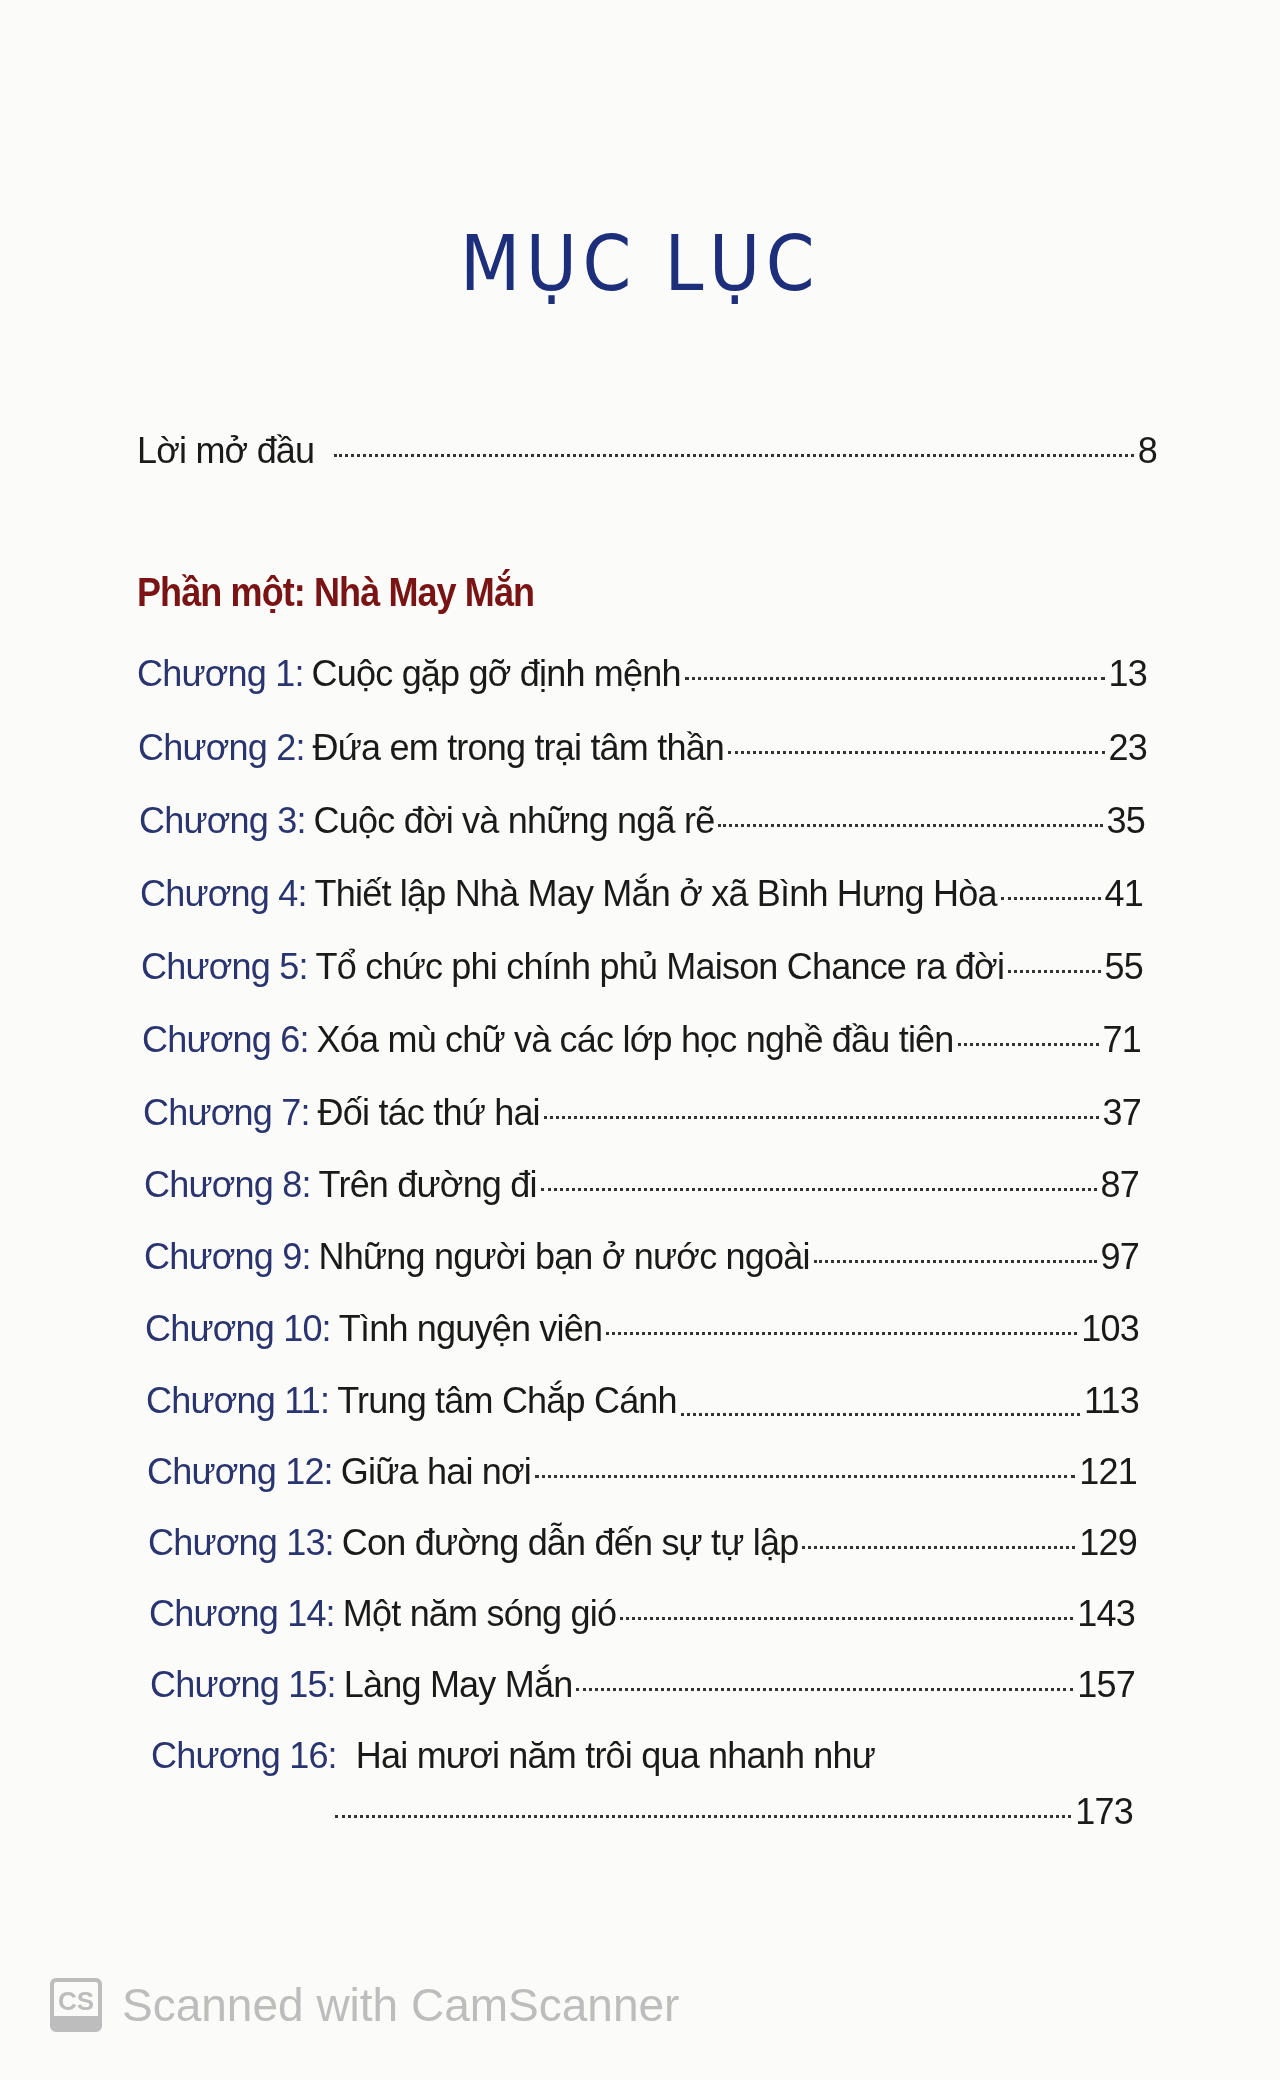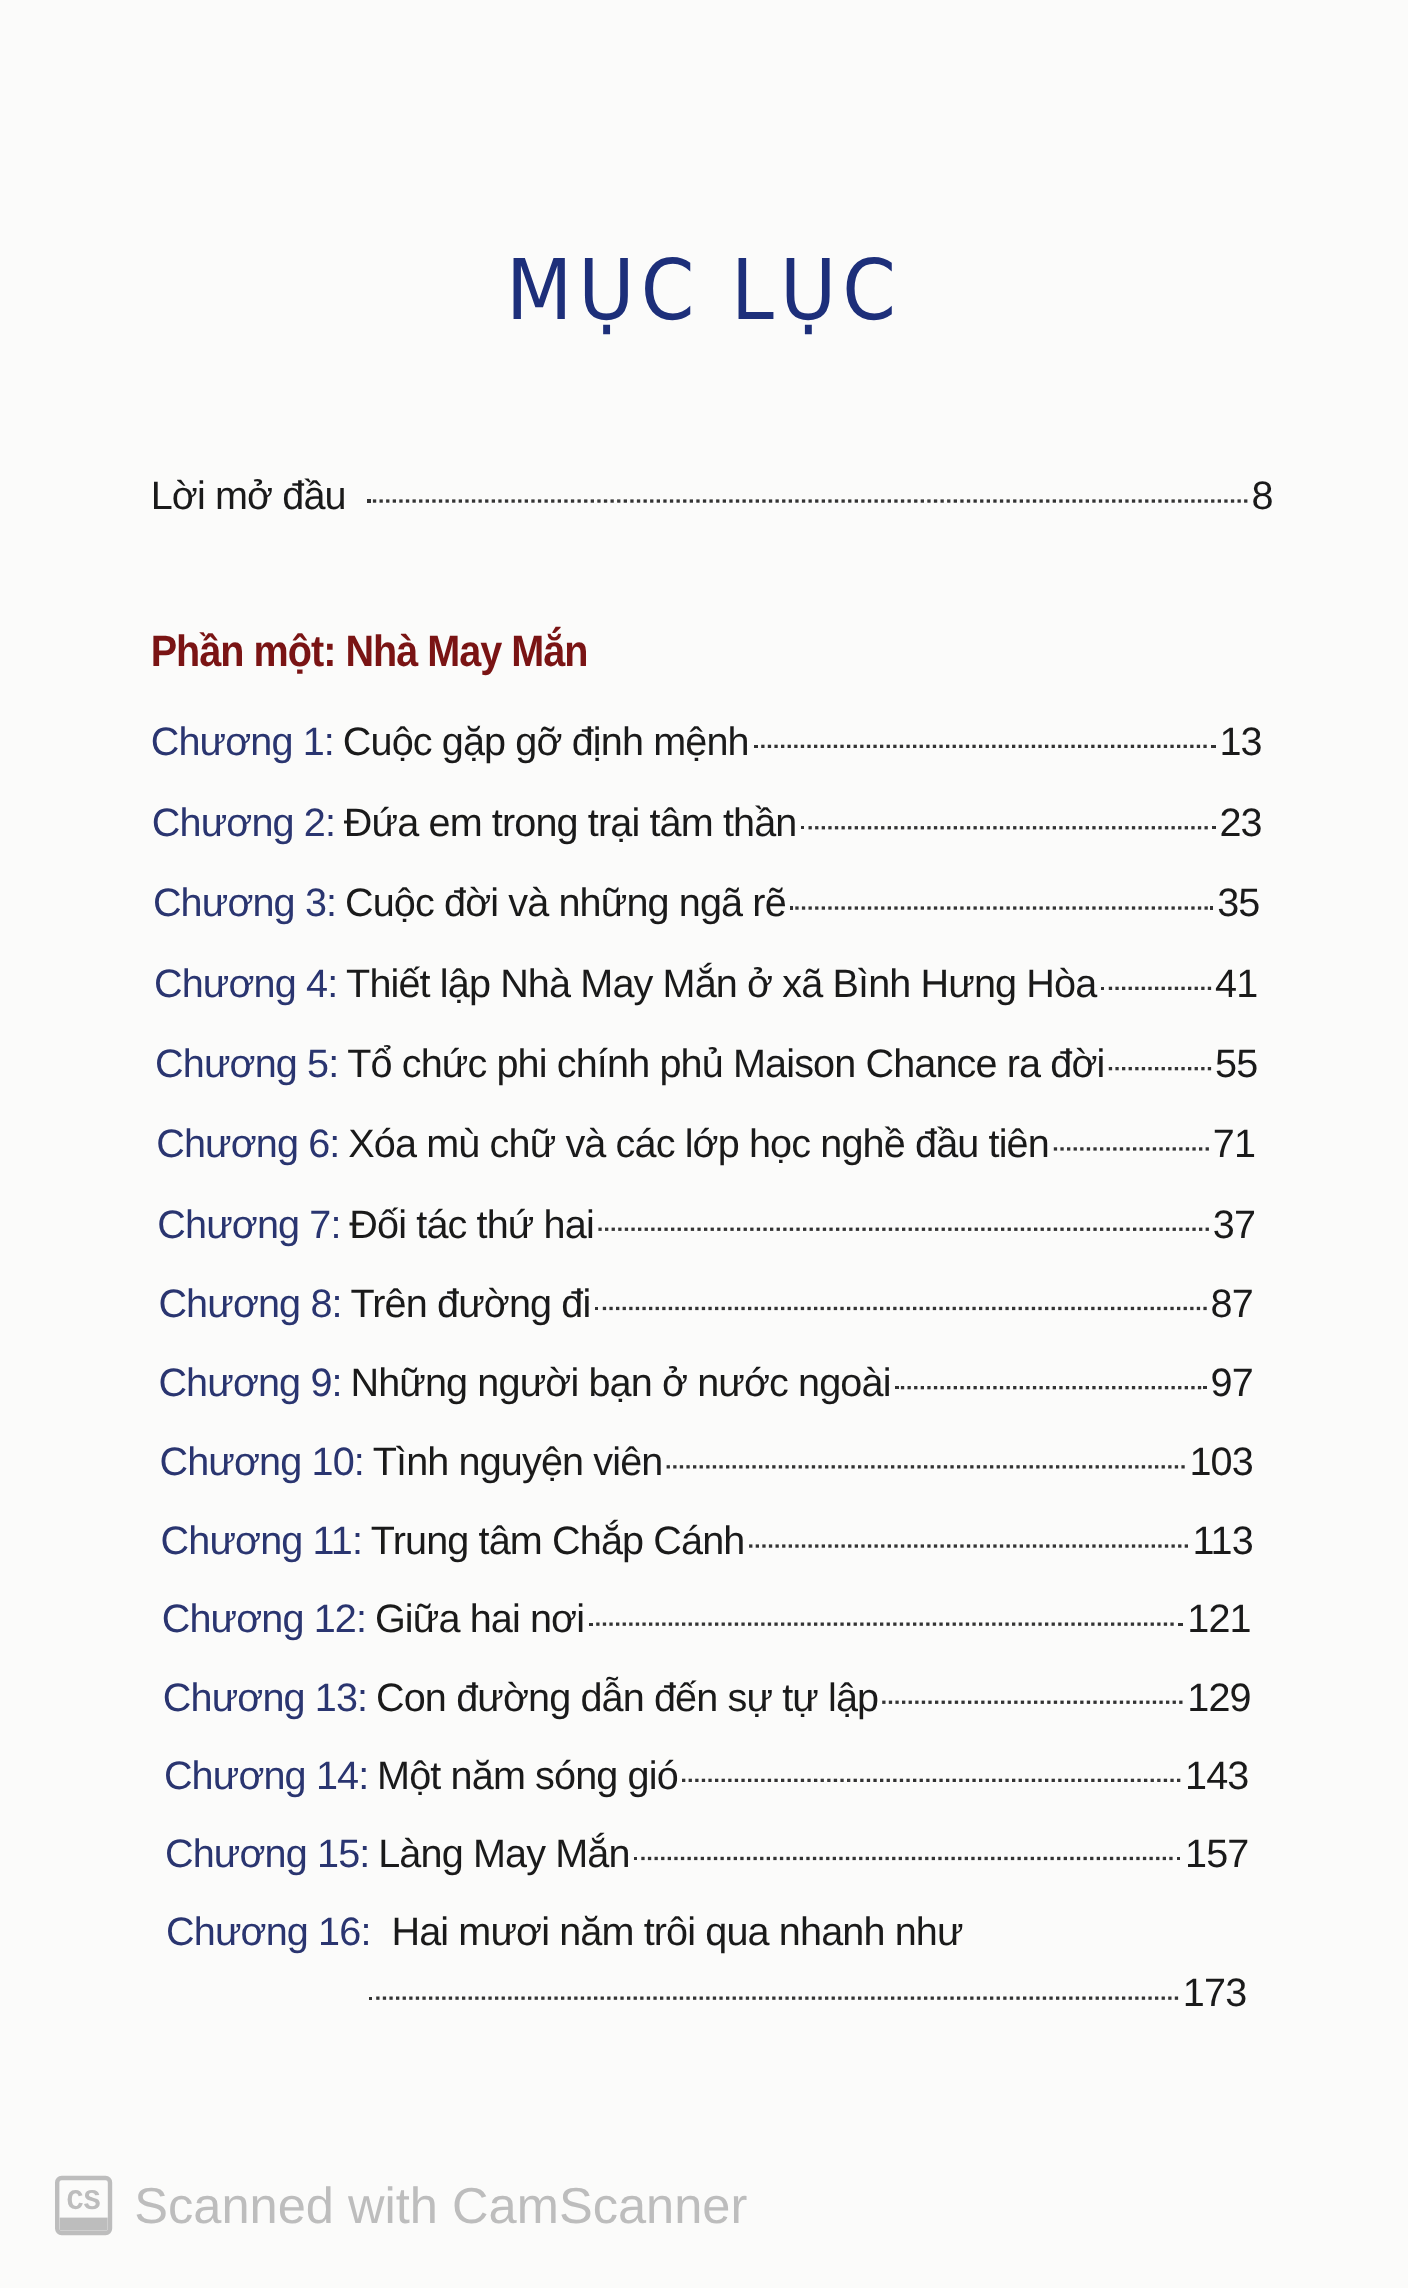--- a/index.html
+++ b/index.html
@@ -32,21 +32,21 @@
       font-size: 40px; color: #7a1414; letter-spacing: -1px;
       transform: scaleX(0.9); transform-origin: left;
     }
     .watermark {
       position: absolute; left: 50px; top: 1978px; display: flex; align-items: center;
       color: #bdbdbd;
     }
     .cs-logo {
       width: 52px; height: 54px; border: 4px solid #bdbdbd; border-radius: 6px;
       box-sizing: border-box; position: relative; display: flex; align-items: flex-start;
-      justify-content: center; font-family: Liberation Mono, monospace; font-weight: bold;
+      justify-content: center; font-family: Liberation Sans, sans-serif; font-weight: bold;
       font-size: 26px; color: #bdbdbd; padding-top: 4px; overflow: hidden;
     }
     .cs-logo::after {
       content: ""; position: absolute; left: 0; right: 0; bottom: 0; height: 12px; background: #bdbdbd;
     }
     .watermark-text {
       margin-left: 20px; font-family: "Liberation Sans", sans-serif; font-size: 46px; color: #bdbdbd;
     }
   </style>
 </head>
@@ -116,21 +116,21 @@
       <span class="title" style="margin-left: 8px;">Những người bạn ở nước ngoài</span>
       <span class="leader"></span>
       <span class="page">97</span>
     </div>
     <div class="toc-row" style="left: 145px; top: 1308px; width: 994px;">
       <span class="num-label">Chương 10:</span>
       <span class="title" style="margin-left: 8px;">Tình nguyện viên</span>
       <span class="leader"></span>
       <span class="page">103</span>
     </div>
-    <div class="toc-row" style="left: 146px; top: 1380px; width: 993px;">
+    <div class="toc-row" style="left: 146px; top: 1380px; width: 993px; align-items: flex-end;">
       <span class="num-label">Chương 11:</span>
       <span class="title" style="margin-left: 8px;">Trung tâm Chắp Cánh</span>
       <span class="leader"></span>
       <span class="page">113</span>
     </div>
     <div class="toc-row" style="left: 147px; top: 1451px; width: 990px;">
       <span class="num-label">Chương 12:</span>
       <span class="title" style="margin-left: 8px;">Giữa hai nơi</span>
       <span class="leader"></span>
       <span class="page">121</span>

